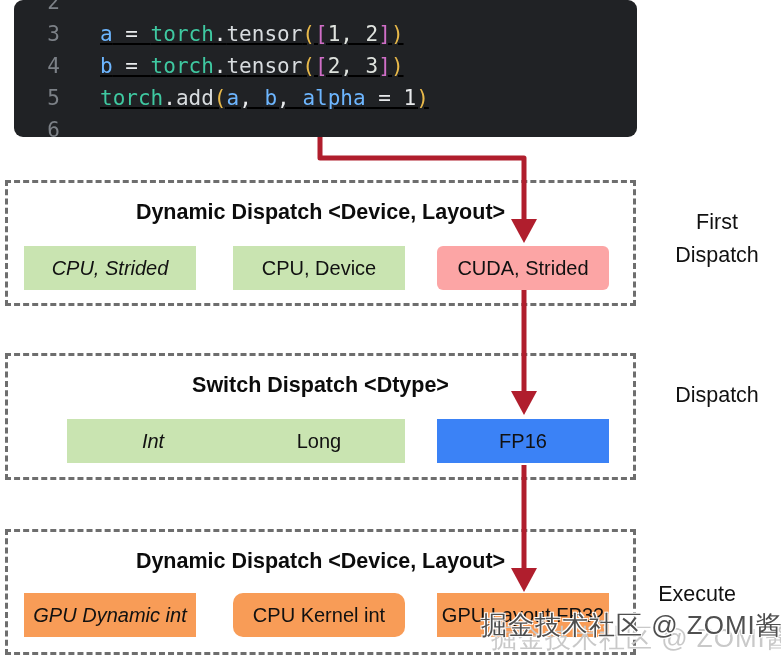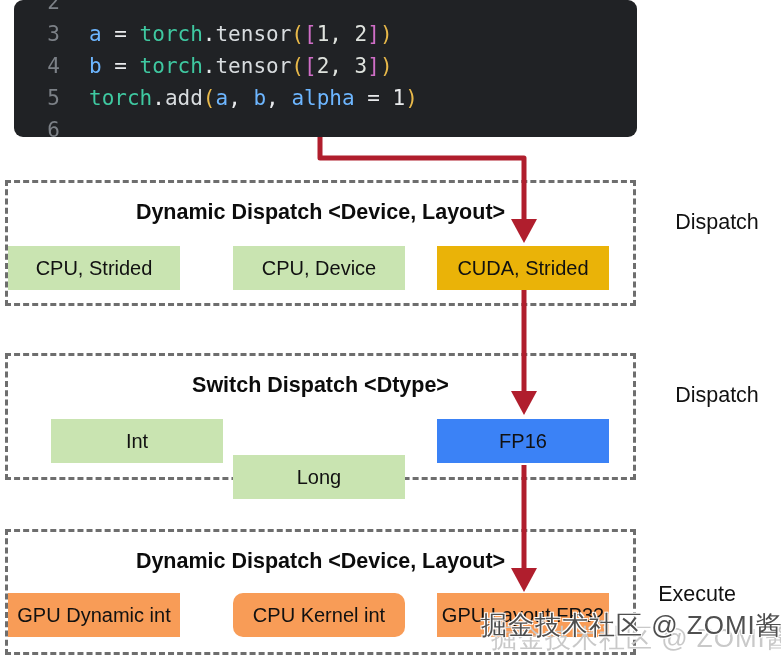--- a/index.html
+++ b/index.html
@@ -13,37 +13,37 @@
   
   .code-block{
     position:absolute;left:14px;top:0;width:623px;height:137px;
     border-radius:9px;overflow:hidden;
     font-family:"DejaVu Sans Mono", monospace;
     font-size:21px;
   }
   .code-inner{margin-top:-14px;padding-left:12px;}
   .code-line{display:flex;height:32px;line-height:32px;white-space:pre;}
   .lnum{width:34px;text-align:right;flex:none;}
-  .ltext{margin-left:29px;}
+  .ltext{margin-left:40px;text-decoration:underline;}
   
   .stage{
     position:absolute;left:5px;width:631px;box-sizing:border-box;
     border:3px dashed #6e6e6e;
   }
   .stage-title{
     text-align:center;font-weight:bold;font-size:21.5px;color:#0c0c0c;
     margin-top:17px;
   }
   .cell{
     position:absolute;top:63px;width:172px;height:44px;
     display:flex;align-items:center;justify-content:center;
     font-size:20px;color:#111;
   }
   .stage3 .cell{top:61px;}
-  .c0{left:0;} .c1{left:225px;} .c2{left:429px;}
+  .c0{left:16px;font-style:italic;} .c1{left:225px;} .c2{left:429px;}
   
   .side-label{
     position:absolute;text-align:center;font-size:21.5px;color:#111;
     line-height:33px;
   }
   #side1{left:652px;top:206px;width:130px;}
   #side2{left:652px;top:379px;width:130px;}
   #side3{left:637px;top:578px;width:120px;}
   
   #arrows{position:absolute;left:0;top:0;z-index:4;pointer-events:none;}
@@ -69,43 +69,44 @@
       <div class="code-line"><span class="lnum" style="color: rgb(124, 129, 135);">5</span><span class="ltext"><span style="color: rgb(63, 201, 161);">torch</span><span style="color: rgb(232, 234, 236);">.</span><span style="color: rgb(216, 220, 223);">add</span><span style="color: rgb(232, 185, 74);">(</span><span style="color: rgb(109, 182, 255);">a</span><span style="color: rgb(232, 234, 236);">, </span><span style="color: rgb(109, 182, 255);">b</span><span style="color: rgb(232, 234, 236);">, </span><span style="color: rgb(109, 182, 255);">alpha</span><span style="color: rgb(232, 234, 236);"> = 1</span><span style="color: rgb(232, 185, 74);">)</span></span></div>
       <div class="code-line"><span class="lnum" style="color: rgb(124, 129, 135);">6</span><span class="ltext"></span></div>
     </div>
 </div>
 
 <div class="stage stage1" style="top:180px;height:126px;">
   <div class="stage-title">Dynamic Dispatch &lt;Device, Layout&gt;</div>
   <div>
       <div class="cell c0" style="background: rgb(201, 228, 177);">CPU, Strided</div>
       <div class="cell c1" style="background: rgb(201, 228, 177);">CPU, Device</div>
-      <div class="cell c2" style="background: #eab308;">CUDA, Strided</div>
+      <div class="cell c2" style="background: #fca5a5; border-radius: 6px;">CUDA, Strided</div>
     </div>
 </div>
 
 <div class="stage stage2" style="top:353px;height:127px;">
   <div class="stage-title">Switch Dispatch &lt;Dtype&gt;</div>
   <div>
       <div class="cell c0" style="background: rgb(201, 228, 177); margin-left: 43px;">Int</div>
-      <div class="cell c1" style="background: rgb(201, 228, 177); margin-top: 36px;">Long</div>
+      <div class="cell c1" style="background: rgb(201, 228, 177);">Long</div>
       <div class="cell c2" style="background: #3b82f6;">FP16</div>
     </div>
 </div>
 
 <div class="stage stage3" style="top:529px;height:126px;">
   <div class="stage-title">Dynamic Dispatch &lt;Device, Layout&gt;</div>
   <div>
       <div class="cell c0" style="background: rgb(248, 156, 87);">GPU Dynamic int</div>
       <div class="cell c1" style="background: rgb(248, 156, 87); border-radius: 10px;">CPU Kernel int</div>
       <div class="cell c2" style="background: rgb(248, 156, 87);">GPU Layout FP32</div>
     </div>
 </div>
 
 <div class="side-label" id="side1">
+  <div>First</div>
   <div>Dispatch</div>
 </div>
 <div class="side-label" id="side2">
   <div>Dispatch</div>
 </div>
 <div class="side-label" id="side3">
   <div>Execute</div>
 </div>
 
 <svg id="arrows" width="781" height="658" viewBox="0 0 781 658">

